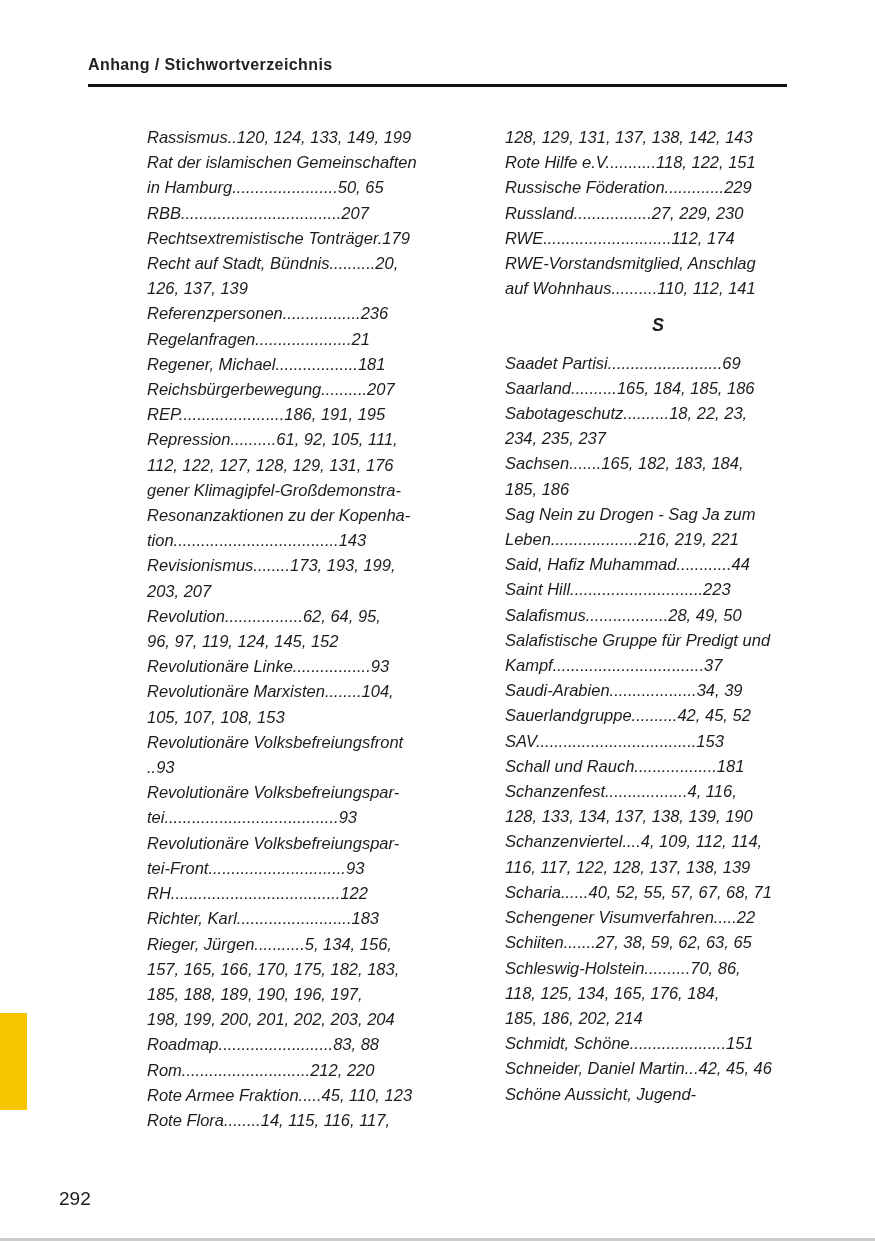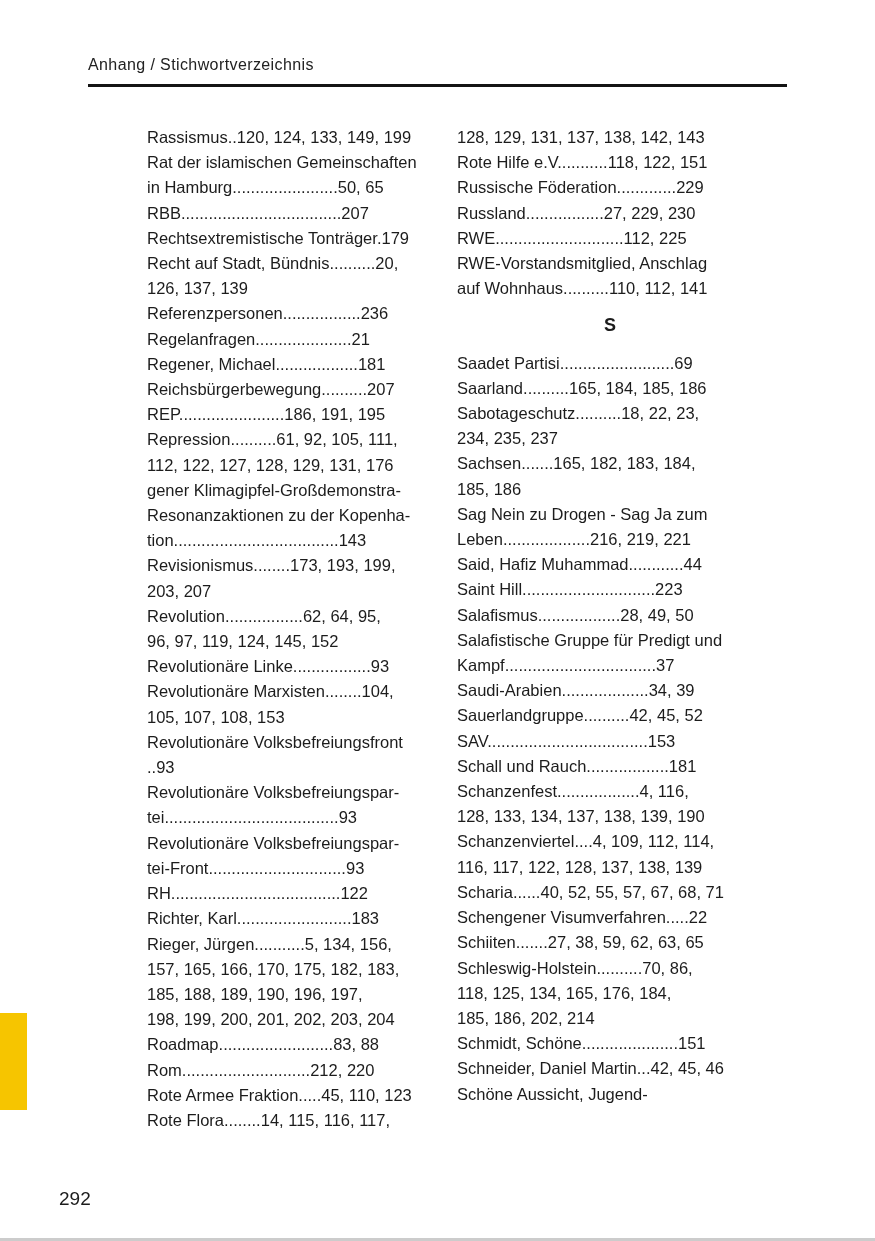--- a/index.html
+++ b/index.html
@@ -13,35 +13,37 @@
     color: #1c1c1c;
     overflow: hidden;
   }
   .breadcrumb {
     position: absolute;
     left: 88px;
     top: 56px;
     font-size: 16px;
     letter-spacing: 0.4px;
     color: #222222;
+    font-weight: bold;
   }
   .header-rule {
     position: absolute;
     left: 88px;
     top: 84px;
     width: 699px;
     height: 3px;
     background: #141414;
   }
   .columns {
     position: absolute;
     left: 147px;
     top: 125px;
     display: flex;
-    gap: 19px;
+    gap: 67px;
+    font-style: italic;
   }
   .col-left  { width: 291px; }
   .col-right { width: 306px; }
   .index-line {
     font-size: 16.5px;
     line-height: 25.2px;
     white-space: nowrap;
   }
   .section-heading {
     font-size: 18px;
@@ -124,21 +126,21 @@
         <div class="index-line">Roadmap.........................83, 88</div>
         <div class="index-line">Rom............................212, 220</div>
         <div class="index-line">Rote Armee Fraktion.....45, 110, 123</div>
         <div class="index-line">Rote Flora........14, 115, 116, 117,</div>
       </div>
     <div class="col-right" id="col-right">
         <div class="index-line">128, 129, 131, 137, 138, 142, 143</div>
         <div class="index-line">Rote Hilfe e.V...........118, 122, 151</div>
         <div class="index-line">Russische Föderation.............229</div>
         <div class="index-line">Russland.................27, 229, 230</div>
-        <div class="index-line">RWE............................112, 225</div>
+        <div class="index-line">RWE............................112, 174</div>
         <div class="index-line">RWE-Vorstandsmitglied, Anschlag</div>
         <div class="index-line">auf Wohnhaus..........110, 112, 141</div>
         <div class="section-heading">S</div>
         <div class="index-line">Saadet Partisi.........................69</div>
         <div class="index-line">Saarland..........165, 184, 185, 186</div>
         <div class="index-line">Sabotageschutz..........18, 22, 23,</div>
         <div class="index-line">234, 235, 237</div>
         <div class="index-line">Sachsen.......165, 182, 183, 184,</div>
         <div class="index-line">185, 186</div>
         <div class="index-line">Sag Nein zu Drogen - Sag Ja zum</div>

